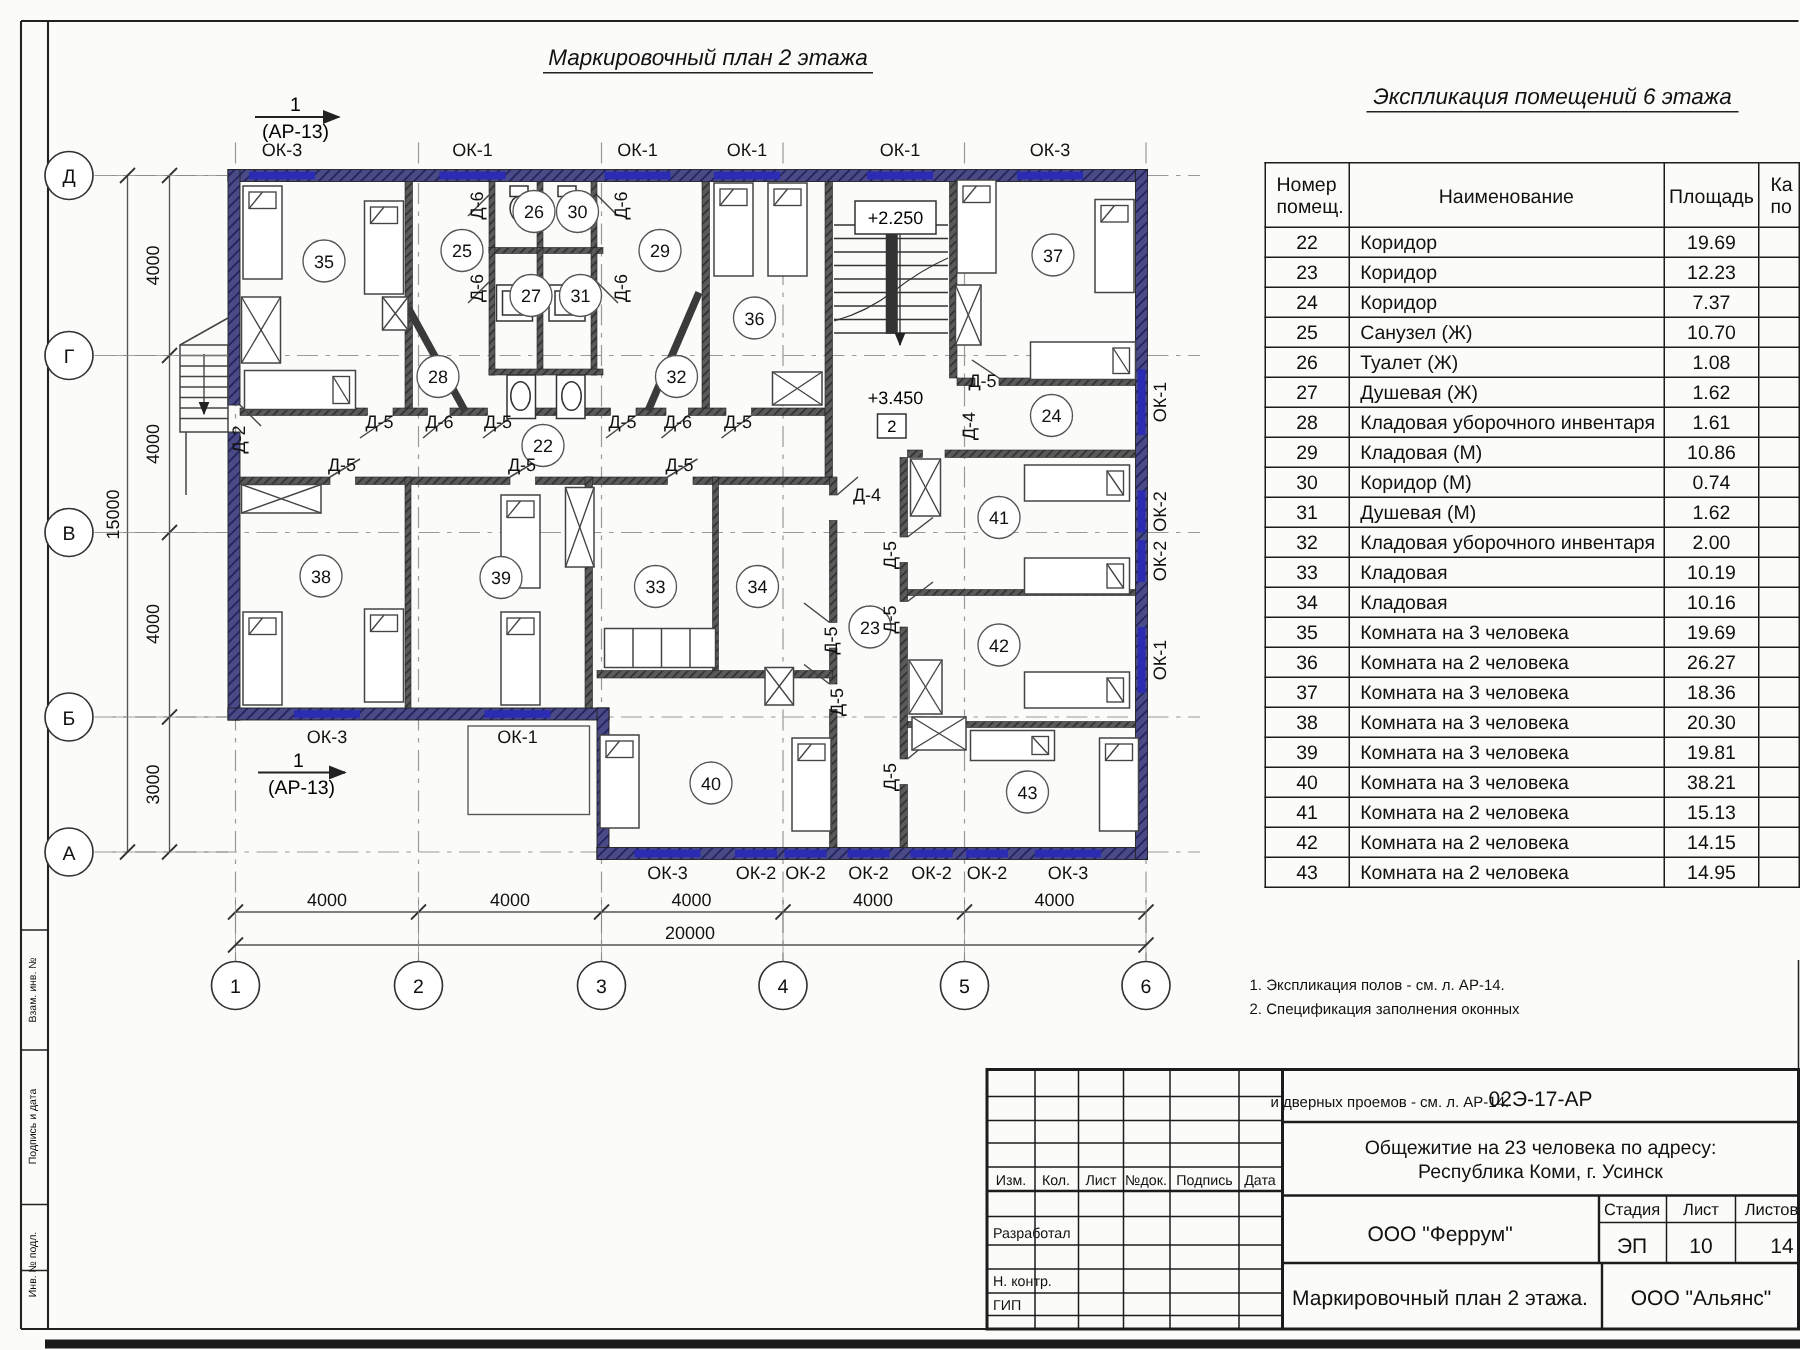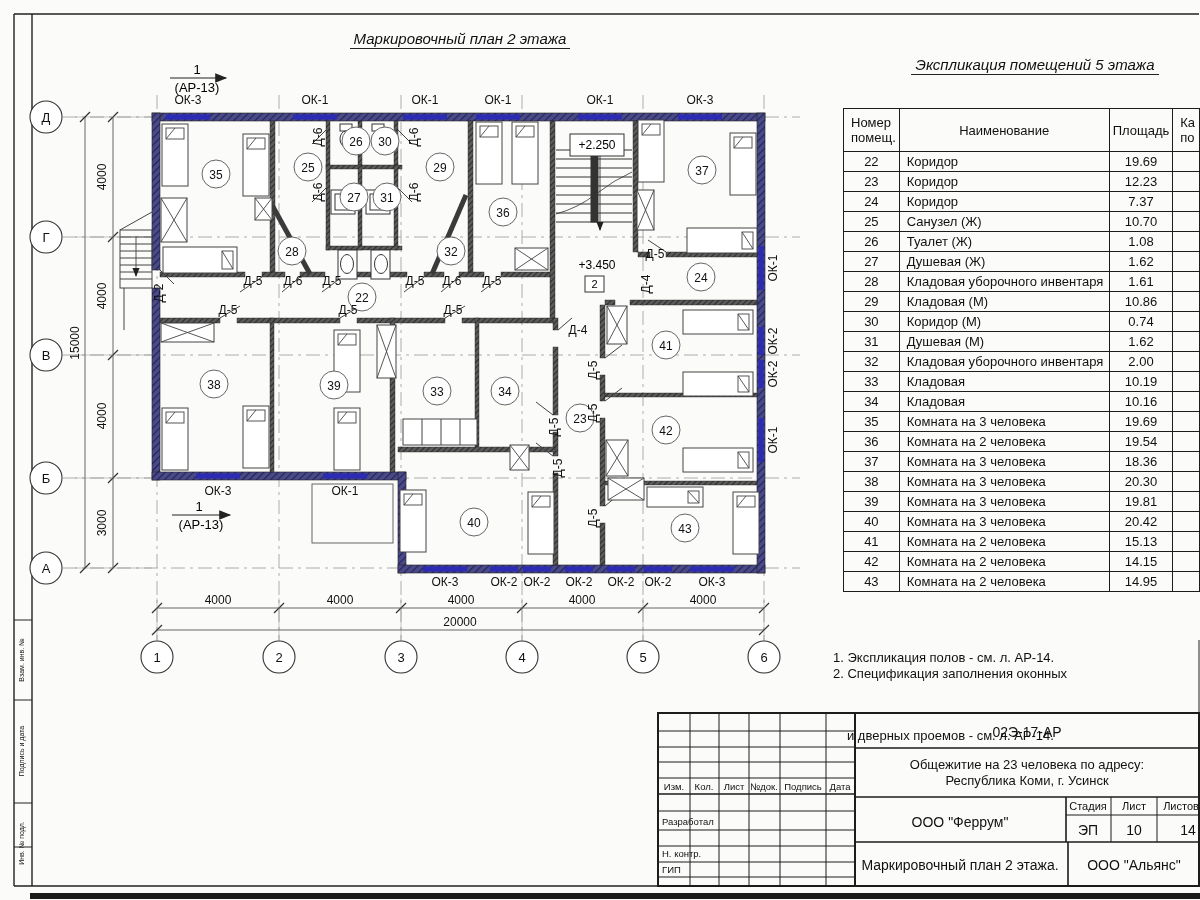--- a/index.html
+++ b/index.html
@@ -1,35 +1,35 @@
 <!DOCTYPE html>
 <html><head>
 <meta charset="utf-8">
 <style>
   html,body{margin:0;padding:0;}
   body{width:1200px;height:900px;overflow:hidden;position:relative;background:#fbfbf9;
        font-family:"Liberation Sans",sans-serif;color:#111;}
   svg text{font-family:"Liberation Sans",sans-serif;}
   .title{position:absolute;font-size:15px;font-style:italic;text-align:center;}
   .title span{border-bottom:1.2px solid #222;padding:0 4px 1px 4px;}
-  #plan-title{left:300px;top:30px;width:320px;}
+  #plan-title{left:312px;top:30px;width:320px;}
   #table-title{left:865px;top:56px;width:340px;}
-  #notes{position:absolute;left:833px;top:650px;font-size:13px;line-height:16px;}
+  #notes{position:absolute;left:833px;top:650px;font-size:10px;line-height:16px;}
   #notes div:nth-child(3){padding-left:14px;margin-top:46px;}
   #expl-table{position:absolute;left:843px;top:108px;border-collapse:collapse;table-layout:fixed;}
   #expl-table td,#expl-table th{border:1.6px solid #1c1c1c;font-size:13px;font-weight:normal;
       padding:0 3px;height:19px;white-space:nowrap;overflow:hidden;}
   #expl-table th{height:42px;}
   .c{text-align:center;} .l{text-align:left;padding-left:7px !important;} .r{text-align:right;padding-right:8px !important;}
 </style>
 </head>
 <body>
 
 <div id="plan-title" class="title"><span>Маркировочный план 2 этажа</span></div>
-<div id="table-title" class="title"><span>Экспликация помещений 5 этажа</span></div>
+<div id="table-title" class="title"><span>Экспликация помещений 6 этажа</span></div>
 
 <svg id="plan" width="1200" height="900" viewBox="0 0 1200 900" style="position:absolute;left:0;top:0;">
   <defs>
     <pattern id="hx" width="5" height="5" patternUnits="userSpaceOnUse" patternTransform="rotate(45)">
       <rect width="5" height="5" fill="#4a4a86"></rect>
         <line x1="0" y1="0" x2="0" y2="5" stroke="#23235e" stroke-width="2.4"></line>
     </pattern>
     <pattern id="hi" width="4" height="4" patternUnits="userSpaceOnUse" patternTransform="rotate(45)">
       <rect width="4" height="4" fill="#5a5a5a"></rect>
         <line x1="0" y1="0" x2="0" y2="4" stroke="#2c2c2c" stroke-width="2"></line>
@@ -700,21 +700,21 @@
       </tr>
       <tr>
         <td class="c">35</td>
         <td class="l">Комната на 3 человека</td>
         <td class="c">19.69</td>
         <td class="c"></td>
       </tr>
       <tr>
         <td class="c">36</td>
         <td class="l">Комната на 2 человека</td>
-        <td class="c">19.54</td>
+        <td class="c">26.27</td>
         <td class="c"></td>
       </tr>
       <tr>
         <td class="c">37</td>
         <td class="l">Комната на 3 человека</td>
         <td class="c">18.36</td>
         <td class="c"></td>
       </tr>
       <tr>
         <td class="c">38</td>
@@ -724,21 +724,21 @@
       </tr>
       <tr>
         <td class="c">39</td>
         <td class="l">Комната на 3 человека</td>
         <td class="c">19.81</td>
         <td class="c"></td>
       </tr>
       <tr>
         <td class="c">40</td>
         <td class="l">Комната на 3 человека</td>
-        <td class="c">20.42</td>
+        <td class="c">38.21</td>
         <td class="c"></td>
       </tr>
       <tr>
         <td class="c">41</td>
         <td class="l">Комната на 2 человека</td>
         <td class="c">15.13</td>
         <td class="c"></td>
       </tr>
       <tr>
         <td class="c">42</td>

